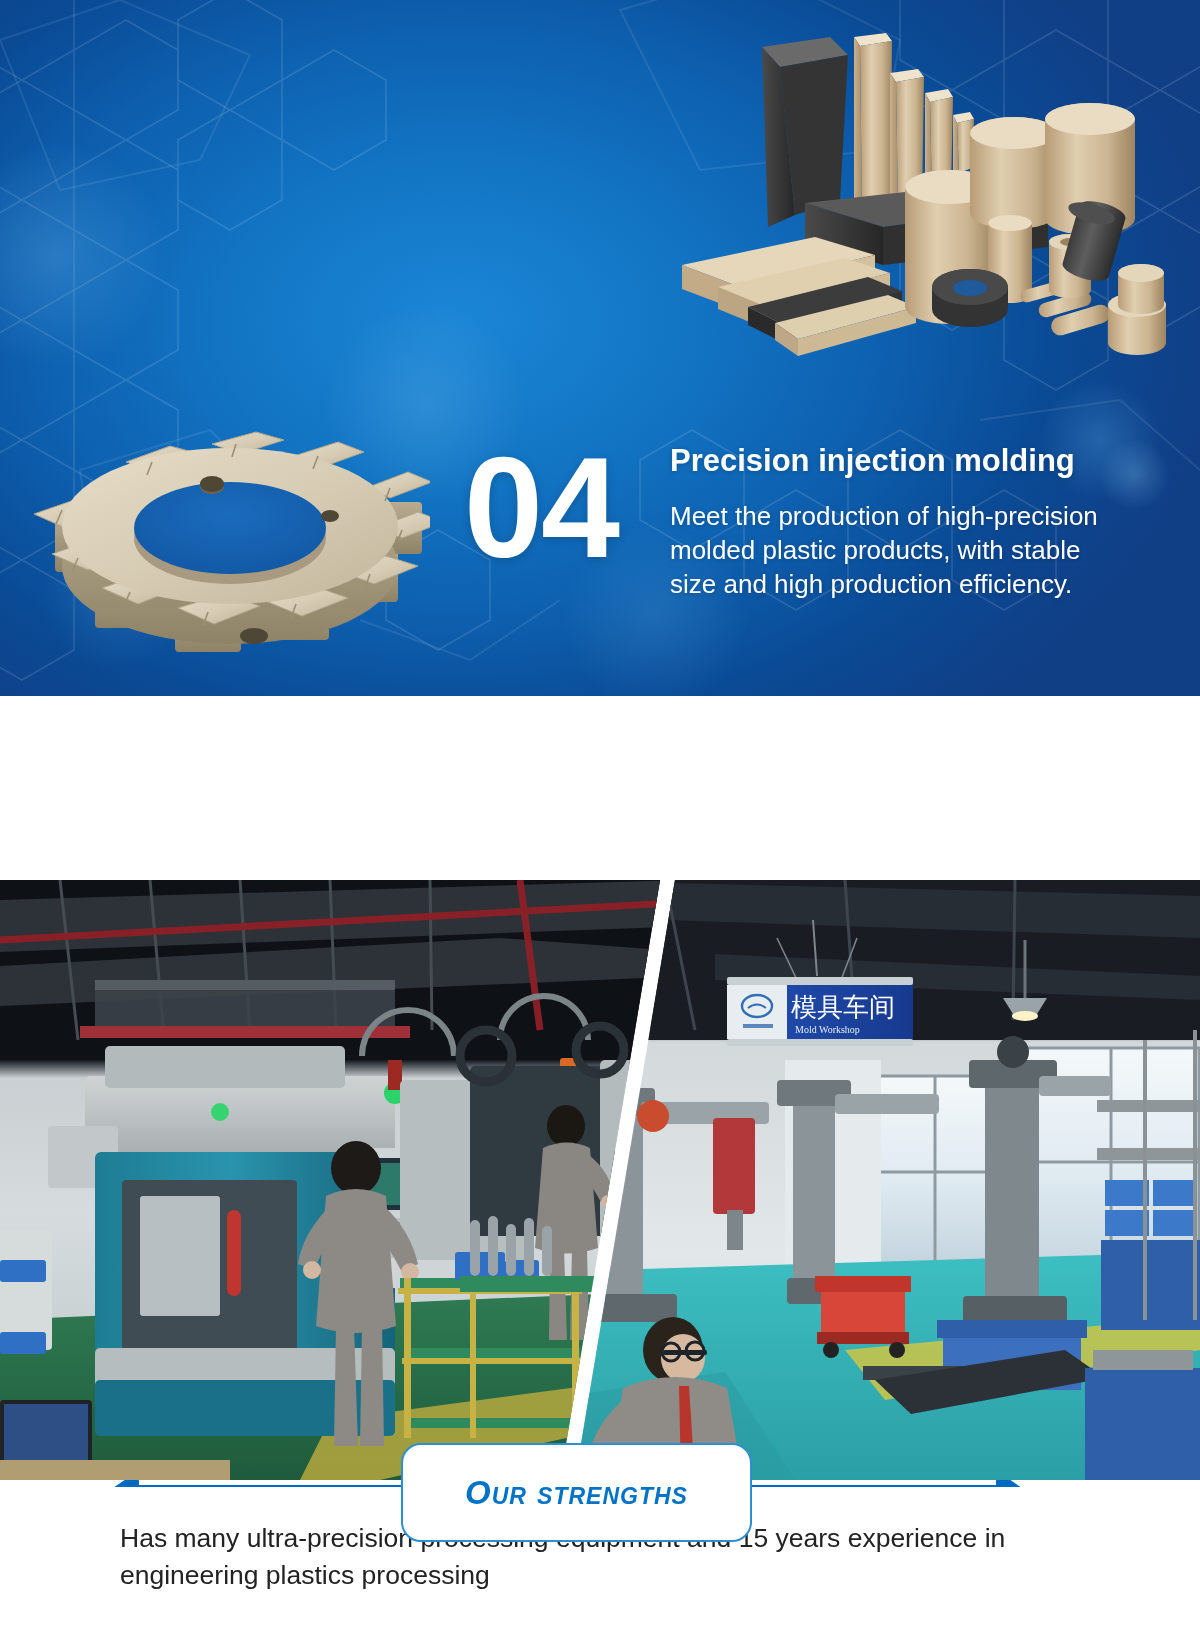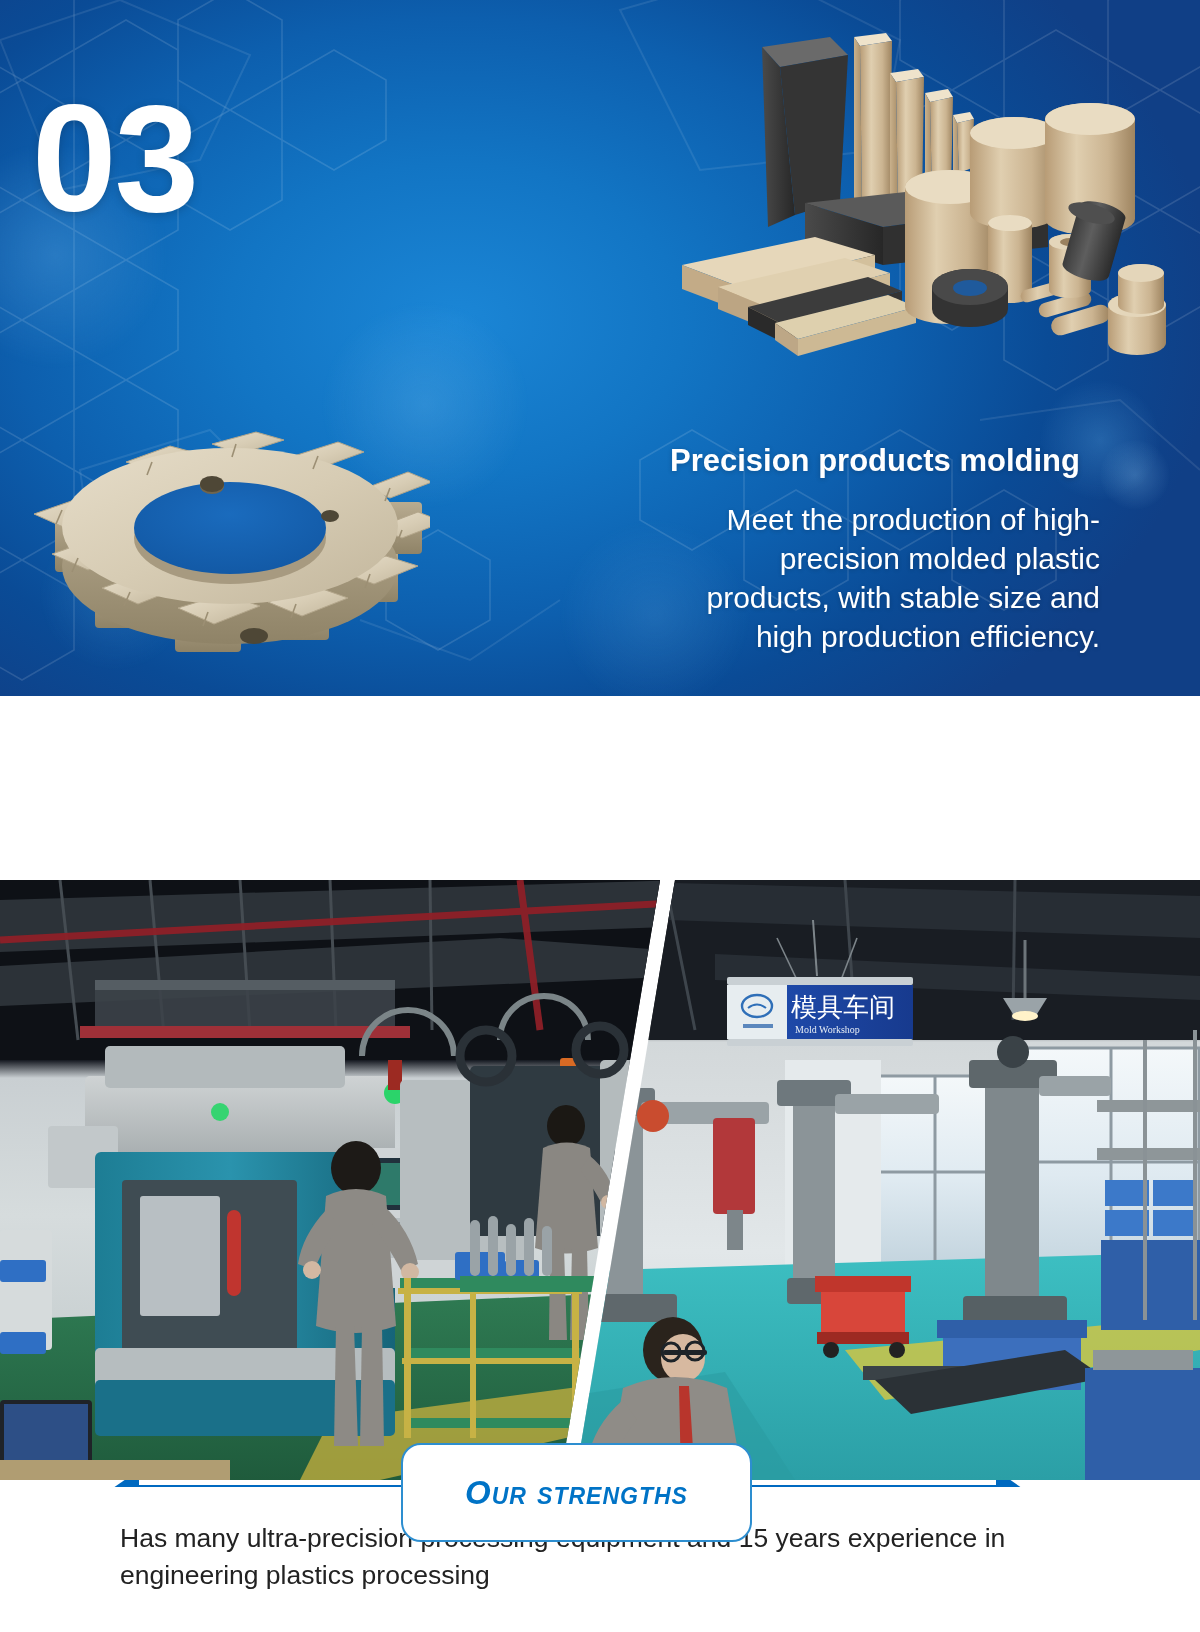--- a/index.html
+++ b/index.html
@@ -123,21 +123,20 @@
     </g>
   </svg>
 
   <div class="bubble" style="left:-60px;top:140px;width:230px;height:230px;background:radial-gradient(circle,rgba(110,185,240,.28),rgba(110,185,240,0) 70%);"></div>
   <div class="bubble" style="left:320px;top:300px;width:210px;height:210px;background:radial-gradient(circle,rgba(130,200,245,.22),rgba(130,200,245,0) 70%);"></div>
   <div class="bubble" style="left:1040px;top:380px;width:120px;height:120px;background:radial-gradient(circle,rgba(90,170,230,.30),rgba(90,170,230,0) 72%);"></div>
   <div class="bubble" style="left:1100px;top:440px;width:70px;height:70px;background:radial-gradient(circle,rgba(150,210,250,.26),rgba(150,210,250,0) 72%);"></div>
   <div class="bubble" style="left:560px;top:520px;width:190px;height:190px;background:radial-gradient(circle,rgba(120,195,245,.16),rgba(120,195,245,0) 72%);"></div>
   <div class="bubble" style="left:40px;top:520px;width:150px;height:150px;background:radial-gradient(circle,rgba(100,180,235,.18),rgba(100,180,235,0) 72%);"></div>
 
-  <div class="num" style="left:32px; top:82px; font-size:152px;">03</div>
 
   <svg class="prod" style="left:640px; top:15px; width:552px; height:345px;" viewBox="0 0 552 345">
     <defs>
       <linearGradient id="beigeTop" x1="0" y1="0" x2="1" y2="1">
         <stop offset="0" stop-color="#e3d2b4"></stop>
           <stop offset="1" stop-color="#cbb491"></stop>
       </linearGradient>
       <linearGradient id="beigeSide" x1="0" y1="0" x2="1" y2="0">
         <stop offset="0" stop-color="#c9b18c"></stop>
           <stop offset="1" stop-color="#a98e68"></stop>
@@ -313,22 +312,23 @@
         <path d="M-78,-70 l-5,13"></path>
       </g>
 
       <ellipse cx="-18" cy="-46" rx="12" ry="8" fill="#70654d"></ellipse>
       <ellipse cx="-18" cy="-48" rx="12" ry="8" fill="#4e4736"></ellipse>
       <ellipse cx="100" cy="-16" rx="9" ry="6" fill="#4e4736"></ellipse>
       <ellipse cx="24" cy="104" rx="14" ry="8" fill="#4e4736"></ellipse>
     </g>
   </svg>
 
-  <div class="blk-title" style="left:670px; top:443px; font-size:31px; width:520px;">Precision products molding</div>
-  <div class="blk-body" style="left:670px; top:500px; width:430px; font-size:30px;text-align:right;">Meet the production of high-precision molded plastic products, with stable size and high production efficiency.</div>
+  <div class="num" style="left:464px; top:437px; font-size:142px;">04</div>
+  <div class="blk-title" style="left:670px; top:443px; font-size:31px; width:520px;">Precision injection molding</div>
+  <div class="blk-body" style="left:670px; top:500px; width:430px; font-size:26px;">Meet the production of high-precision molded plastic products, with stable size and high production efficiency.</div>
 </div>
 
 <div class="band">
   <div class="arrow-head left"></div>
   <div class="arrow-line" style="left:138px; width:290px;"></div>
   <div class="arrow-line" style="left:727px; width:272px;"></div>
   <div class="arrow-head right"></div>
 
   <div class="str-box">
     <span class="str-text">Our strengths</span>

